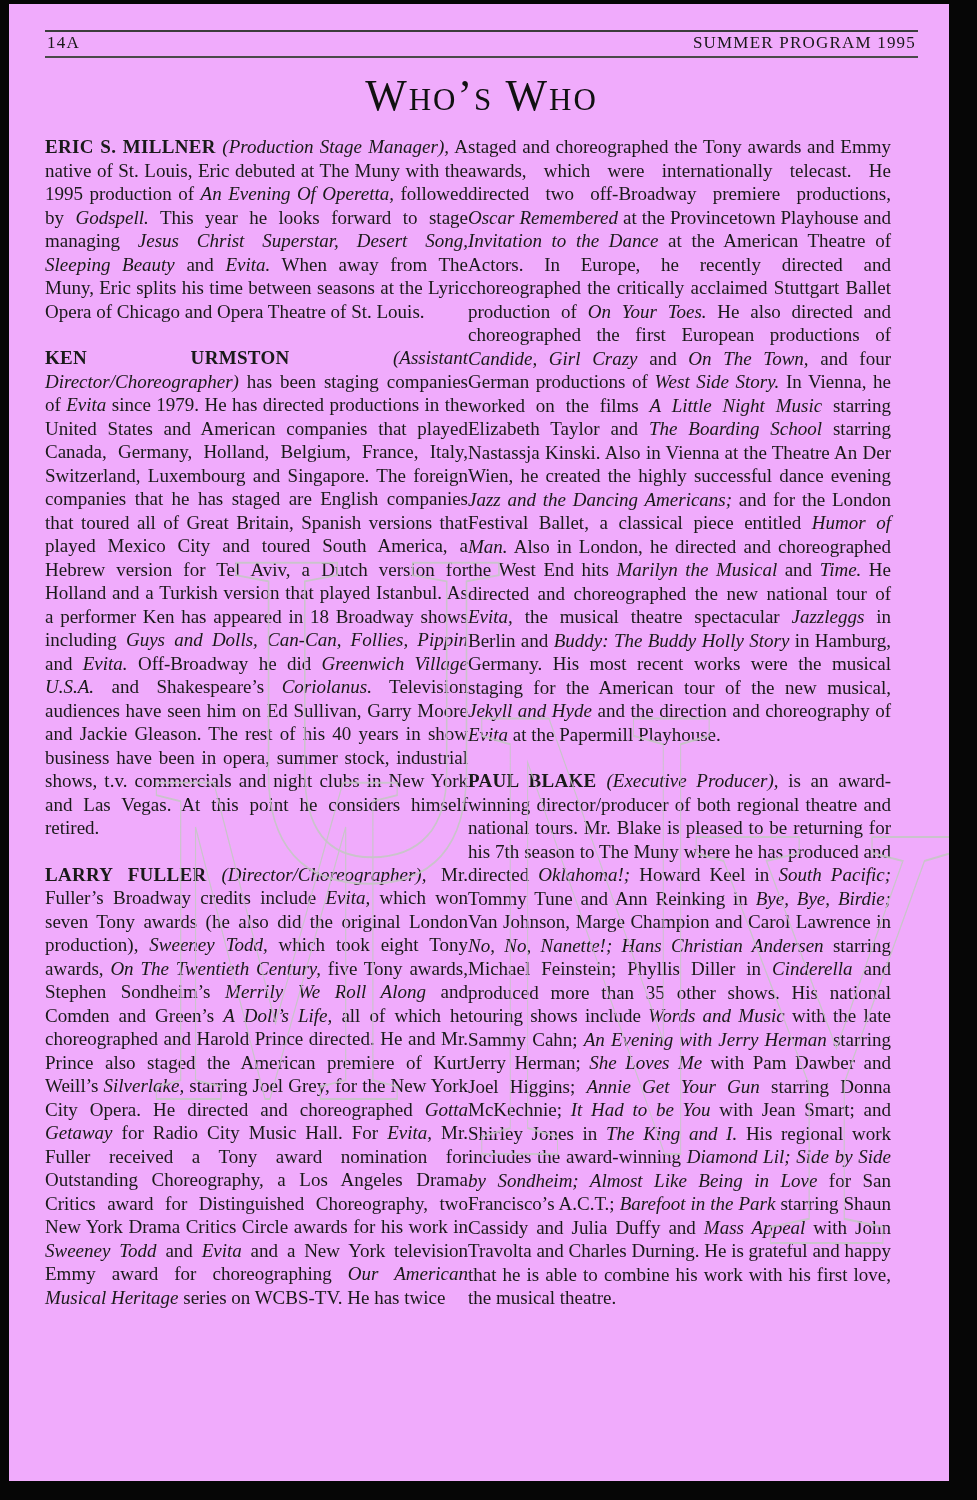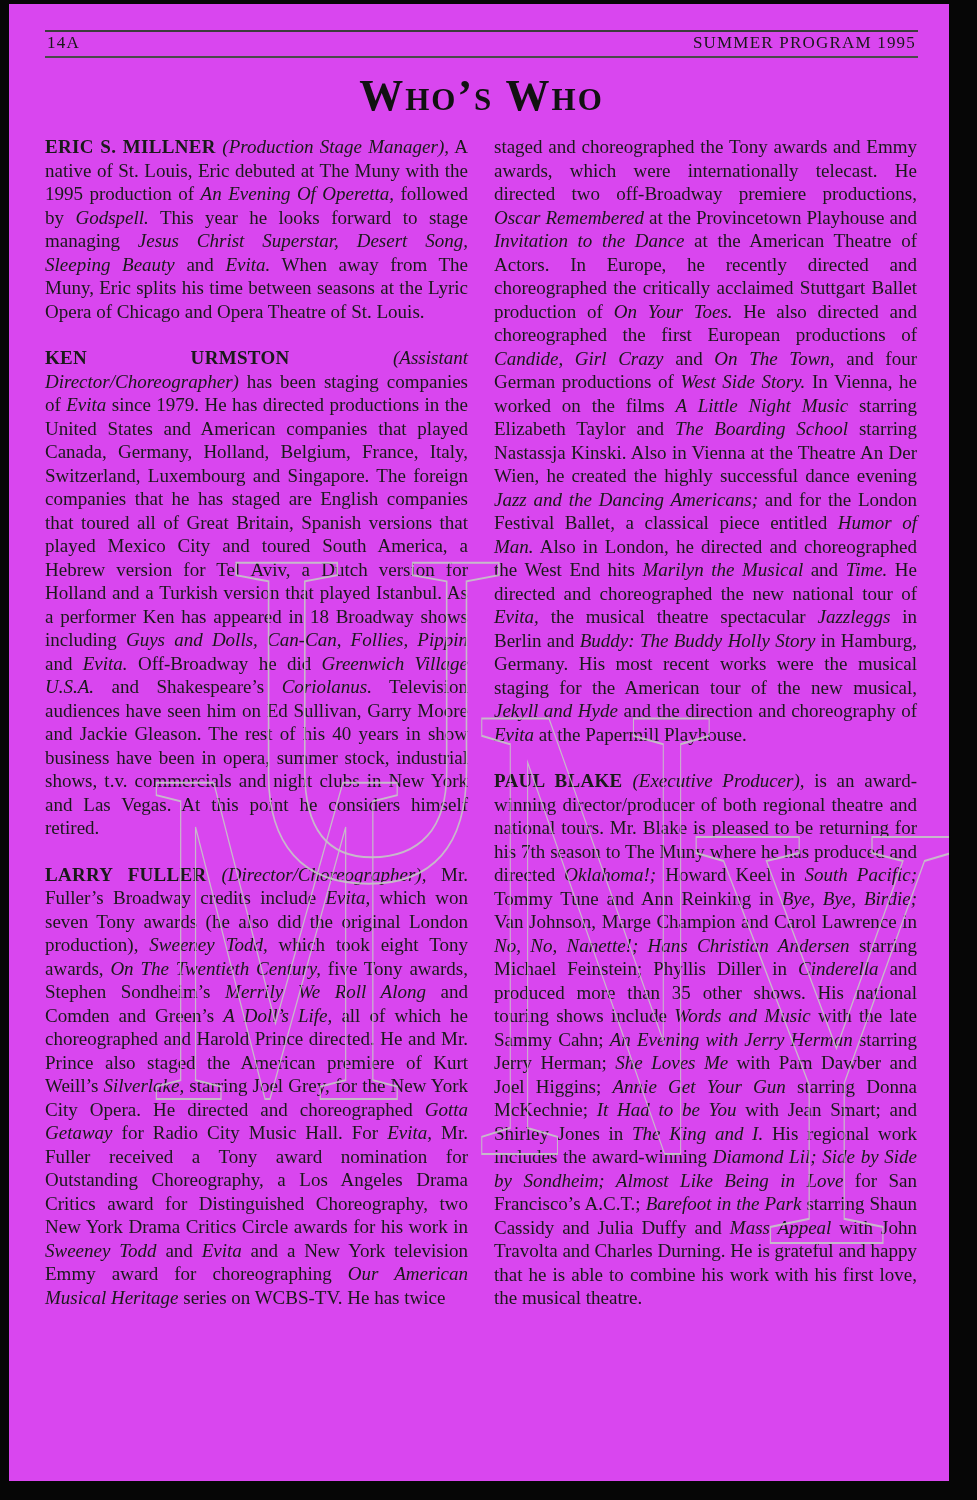--- a/index.html
+++ b/index.html
@@ -1,40 +1,40 @@
 <!DOCTYPE html>
 <html><head>
 <meta charset="utf-8">
 <style>
   html,body { margin:0; padding:0; background:#dddddd; }
   .page {
     position:relative; width:977px; height:1500px; margin:0 auto;
-    background:#d946ef; overflow:hidden;
+    background:#f0abfc; overflow:hidden;
     font-family:"Liberation Serif", serif; color:#1a1a1a;
   }
   
   .edge { position:absolute; background:#060606; z-index:9; }
   .edge-left   { left:0; top:0; width:9px;  height:100%; }
   .edge-right  { right:0; top:0; width:28px; height:100%; }
   .edge-bottom { left:0; bottom:0; width:100%; height:19px; }
   .edge-top    { left:0; top:0; width:100%; height:4px; }
 
   .content { position:absolute; left:45px; top:30px; width:873px; z-index:2; }
 
   .header-band { border-top:2px solid #3c3c3c; border-bottom:2px solid #4a4a4a; }
   .header-row {
     display:flex; justify-content:space-between; align-items:baseline;
     padding:1px 2px 3px 2px; font-size:17px; letter-spacing:1.2px; color:#181818;
   }
   .page-title {
     margin:12px 0 14px 0; text-align:center;
-    font-variant:small-caps; font-weight:bold; font-size:44px;
+    font-variant:small-caps; font-weight:normal; font-size:44px;
     letter-spacing:2px; color:#111;
   }
-  .columns { display:flex; gap:26px; text-align:justify; }
+  .columns { display:flex; text-align:justify; }
   .column { width:423px; font-size:19px; line-height:23.5px; }
   .bio { margin:0 0 23px 0; }
   .bio:last-child { margin-bottom:17px; }
   .bio-name { font-weight:bold; letter-spacing:0.3px; }
   .bio i { font-style:italic; }
 
   
   .watermark { position:absolute; left:0; top:0; width:100%; height:100%;
     z-index:5; pointer-events:none; }
   .wm {

